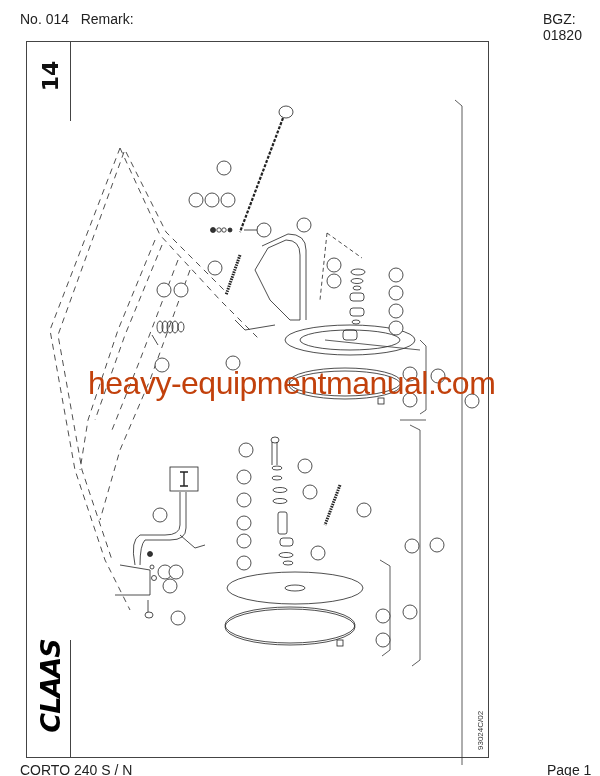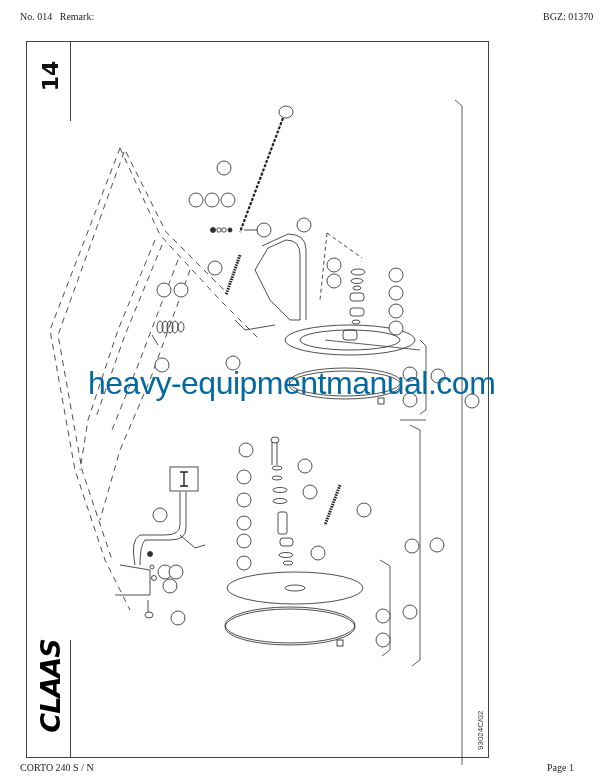--- a/index.html
+++ b/index.html
@@ -1,31 +1,31 @@
 <!DOCTYPE html>
 <html><head>
 <meta charset="utf-8">
 <style>
   html, body { margin:0; padding:0; background:#fff; }
   body { width:600px; height:776px; position:relative; overflow:hidden; font-family:"Liberation Sans", sans-serif; color:#111; }
-  .hdr { position:absolute; font-size:10px; color:#222;font-family:Liberation Serif, serif; }
+  .hdr { position:absolute; font-size:14px; color:#222; }
   .frame { position:absolute; left:26px; top:41px; width:463px; height:717px; border:1px solid #444; box-sizing:border-box; }
   .strip-sep-top { position:absolute; left:70px; top:41px; width:1px; height:80px; background:#444; }
   .strip-sep-bot { position:absolute; left:70px; top:640px; width:1px; height:118px; background:#444; }
   .page-num { position:absolute; left:30px; top:56px; width:40px; height:40px; font-size:22px; font-weight:bold; transform:rotate(-90deg); transform-origin:center; display:flex; align-items:center; justify-content:center; font-family:"DejaVu Sans", sans-serif; }
   .logo { position:absolute; left:8px; top:670px; width:84px; height:32px; transform:rotate(-90deg); transform-origin:center; font-family:"DejaVu Sans", sans-serif; font-weight:900; font-style:italic; font-size:27px; letter-spacing:-1px; display:flex; align-items:center; justify-content:center; color:#000; }
   .drawno { position:absolute; left:452px; top:714px; width:60px; height:12px; font-size:8px; transform:rotate(-90deg); transform-origin:center; color:#333; }
-  .watermark { position:absolute; left:88px; top:365px; font-size:32px; color:#0369a1; white-space:nowrap; letter-spacing:-0.5px; }
+  .watermark { position:absolute; left:88px; top:365px; font-size:32px; color:#c2410c; white-space:nowrap; letter-spacing:-0.5px; }
   svg.draw { position:absolute; left:0; top:0; }
 </style>
 </head>
 <body>
 
 <div class="hdr" style="left:20px; top:11px;"><span>No. 014</span>&nbsp;&nbsp;&nbsp;<span>Remark:</span></div>
-<div class="hdr" style="left:543px; top:11px;">BGZ: 01370</div>
+<div class="hdr" style="left:543px; top:11px;">BGZ: 01820</div>
 
 <div class="frame"></div>
 <div class="strip-sep-top"></div>
 <div class="strip-sep-bot"></div>
 <div class="page-num">14</div>
 <div class="logo">CLAAS</div>
 <div class="drawno">93024C/02</div>
 
 <svg class="draw" width="600" height="776" viewBox="0 0 600 776">
   <g fill="none" stroke="#222" stroke-width="0.8">

